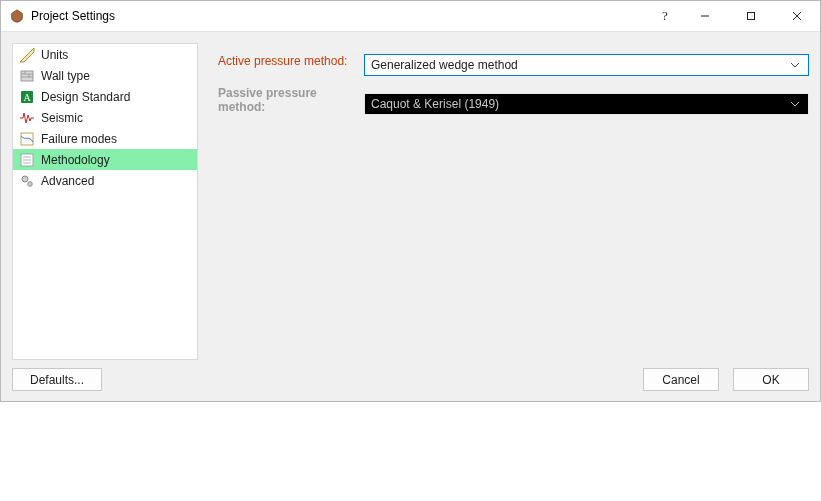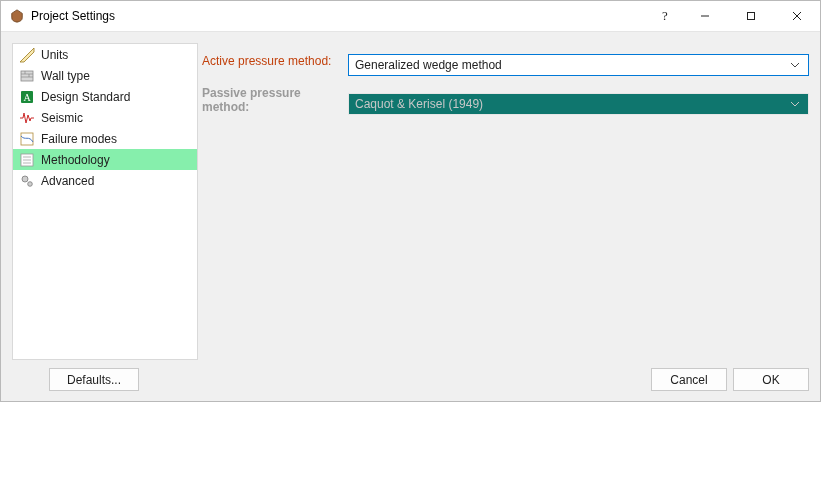--- a/index.html
+++ b/index.html
@@ -51,21 +51,21 @@
   .body {
     flex: 1;
     display: flex;
     flex-direction: column;
     padding: 11px 11px 10px 11px;
     gap: 8px;
   }
   .content {
     flex: 1;
     display: flex;
-    gap: 4px;
+    gap: 20px;
   }
   .sidebar {
     width: 186px;
     background: #ffffff;
     border: 1px solid #d9d9d9;
     overflow: hidden;
   }
   .side-item {
     display: flex;
     align-items: center;
@@ -122,31 +122,30 @@
     font-size: 12px;
     color: #222;
   }
   .combo .caret {
     width: 14px; height: 14px;
     display:flex; align-items:center; justify-content:center;
     color:#444;
   }
   .combo.disabled {
     border: 1px solid #e6e6e6;
-    background: #0f766e;
+    background: #000000;
   }
   .combo.disabled .combo-text { color: #c7c7c7; }
   .combo.disabled .caret { color: #c7c7c7; }
 
   
   .footer {
     display: flex;
     align-items: flex-start;
-    gap: 6px;
-    margin-left: 37px;
+    gap: 14px;
   }
   .footer .gap { flex: 1; }
   .btn {
     height: 23px;
     min-width: 76px;
     padding: 0 12px;
     background: #fdfdfd;
     border: 1px solid #c9c9c9;
     font-size: 12px;
     color: #222;

